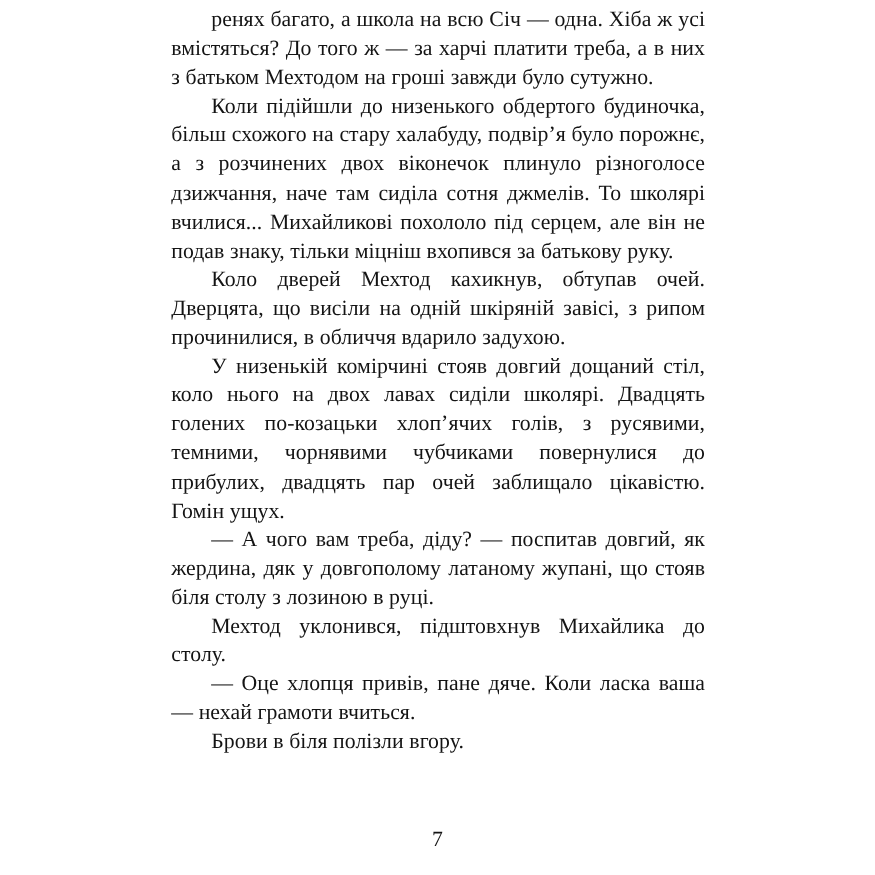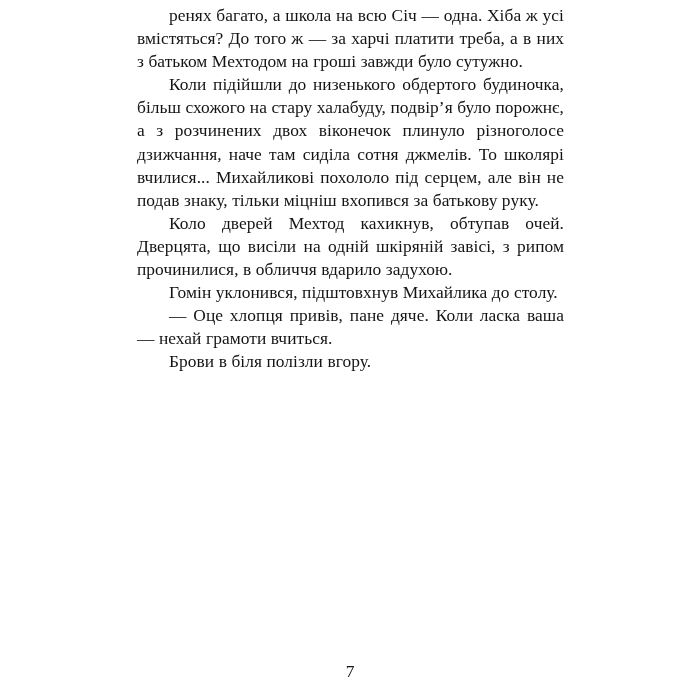--- a/index.html
+++ b/index.html
@@ -57,20 +57,22 @@
 </style>
 </head>
 <body>
 
 <div class="page">
 
   <div class="text-block">
     <p class="para">ренях багато, а школа на всю Січ — одна. Хіба ж усі вмістяться? До того ж — за харчі платити треба, а в них з батьком Мехтодом на гроші завжди було сутужно.</p>
     <p class="para">Коли підійшли до низенького обдертого будиночка, більш схожого на стару халабуду, подвір’я було порожнє, а з розчинених двох віконечок плинуло різноголосе дзижчання, наче там сиділа сотня джмелів. То школярі вчилися... Михайликові похололо під серцем, але він не подав знаку, тільки міцніш вхопився за батькову руку.</p>
     <p class="para">Коло дверей Мехтод кахикнув, обтупав очей. Дверцята, що висіли на одній шкіряній завісі, з рипом прочинилися, в обличчя вдарило задухою.</p>
-    <p class="para">Гомін уклонився, підштовхнув Михайлика до столу.</p>
+    <p class="para">У низенькій комірчині стояв довгий дощаний стіл, коло нього на двох лавах сиділи школярі. Двадцять голених по-козацьки хлоп’ячих голів, з русявими, темними, чорнявими чубчиками повернулися до прибулих, двадцять пар очей заблищало цікавістю. Гомін ущух.</p>
+    <p class="para">— А чого вам треба, діду? — поспитав довгий, як жердина, дяк у довгополому латаному жупані, що стояв біля столу з лозиною в руці.</p>
+    <p class="para">Мехтод уклонився, підштовхнув Михайлика до столу.</p>
     <p class="para">— Оце хлопця привів, пане дяче. Коли ласка ваша — нехай грамоти вчиться.</p>
     <p class="para">Брови в біля полізли вгору.</p>
   </div>
 
   <div class="page-number">7</div>
 
 </div>
 
 </body></html>

